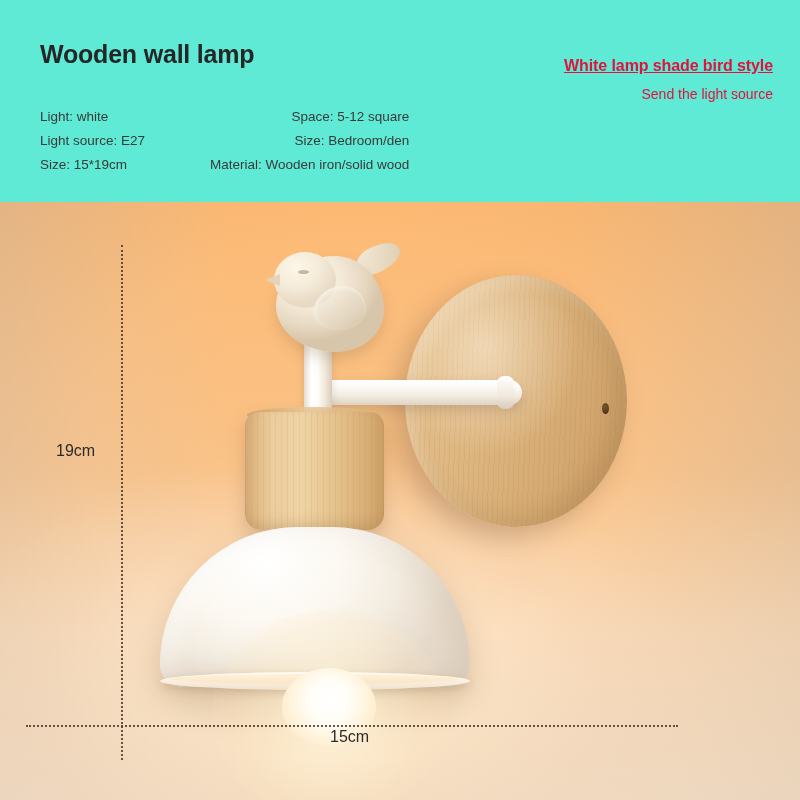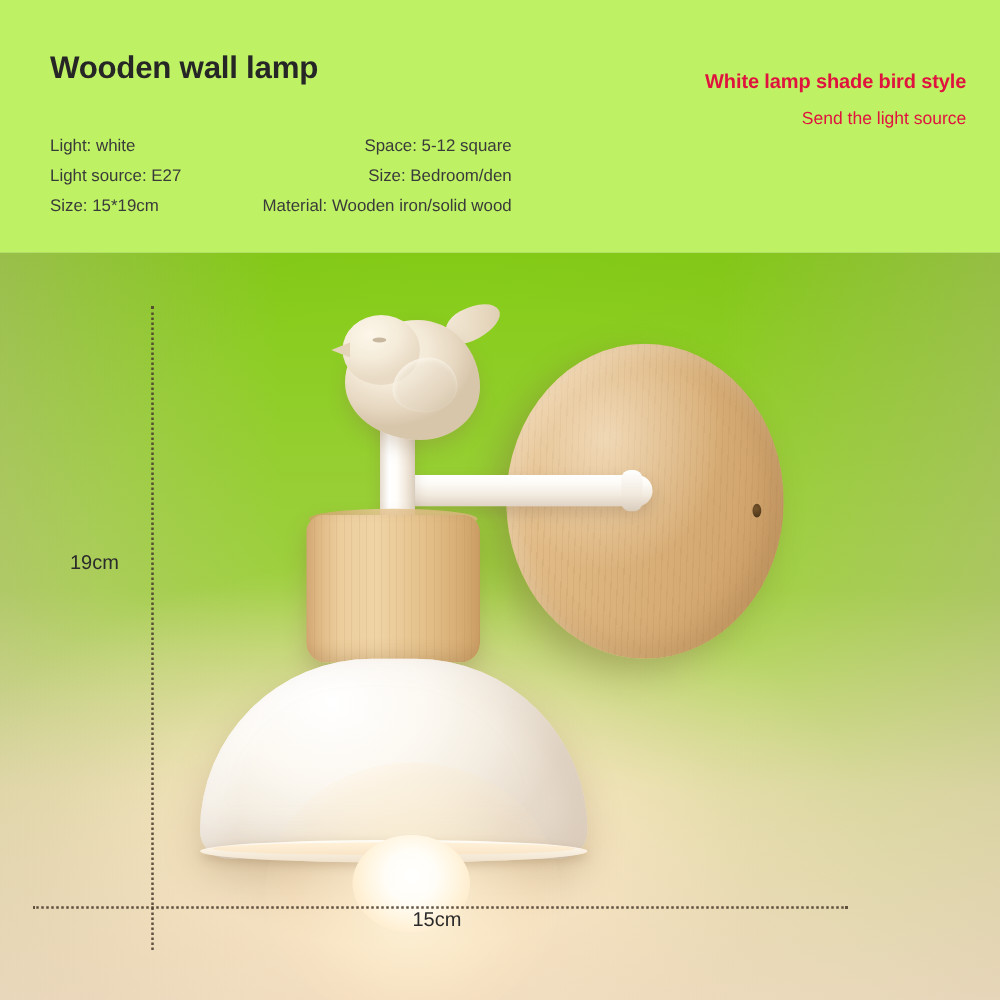--- a/index.html
+++ b/index.html
@@ -14,21 +14,21 @@
     overflow: hidden;
     position: relative;
   }
 
   
   .header {
     position: absolute;
     left: 0; top: 0;
     width: 800px;
     height: 202px;
-    background: #bef264;
+    background: #5eead4;
   }
   .product-title {
     position: absolute;
     left: 40px;
     top: 40px;
     font-size: 25px;
     font-weight: bold;
     color: #262626;
     letter-spacing: -0.2px;
     white-space: nowrap;
@@ -38,20 +38,21 @@
     right: 27px;
     top: 57px;
     text-align: right;
   }
   .headline-main {
     font-size: 16px;
     font-weight: bold;
     color: #e0133f;
     letter-spacing: -0.1px;
     white-space: nowrap;
+    text-decoration: underline;
   }
   .headline-sub {
     margin-top: 11px;
     font-size: 14px;
     font-weight: normal;
     color: #e0133f;
     white-space: nowrap;
   }
   .spec-col {
     position: absolute;
@@ -63,21 +64,21 @@
   .spec-col.right { left: 210px; top: 105px; text-align: right; }
   .spec-line { white-space: nowrap; }
 
   
   .photo {
     position: absolute;
     left: 0; top: 202px;
     width: 800px;
     height: 598px;
     overflow: hidden;
-    background: #84cc16;
+    background: #fdba74;
   }
   
   .wall-warm {
     position: absolute;
     left: 0; top: 0;
     width: 800px; height: 598px;
     background:
       radial-gradient(ellipse 460px 300px at 320px 500px,
         rgba(255,236,208,0.95) 0%,
         rgba(253,230,201,0.72) 34%,

